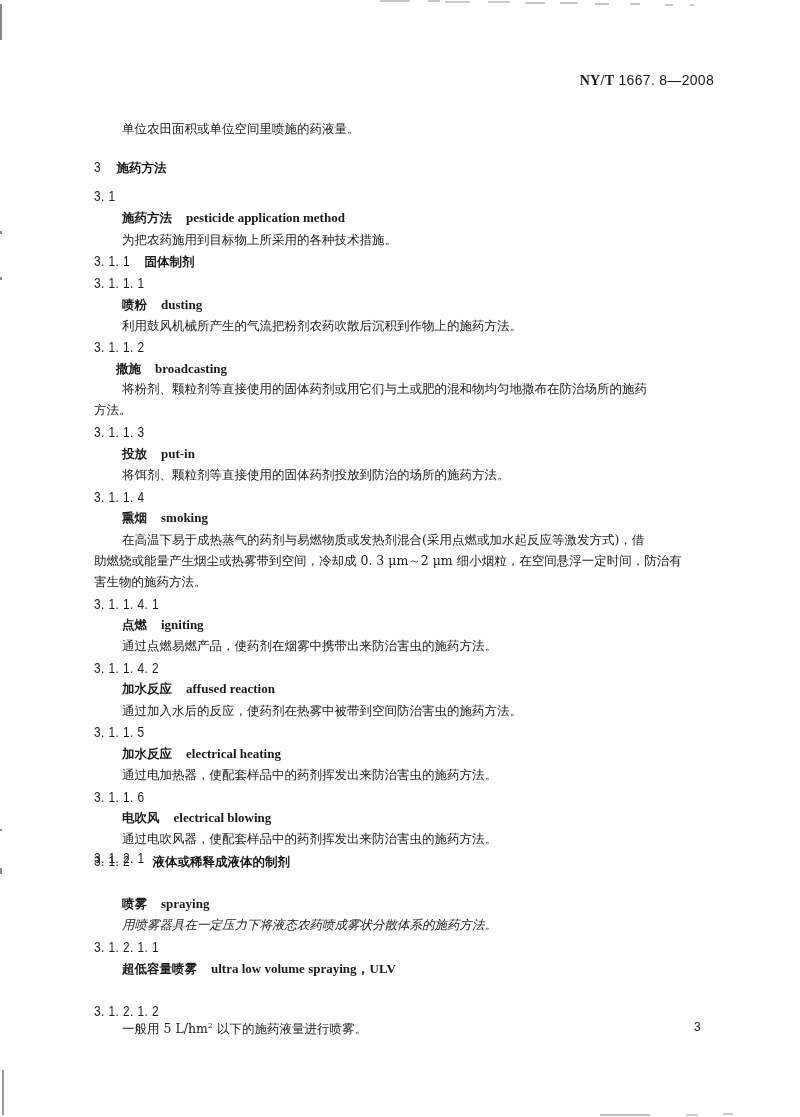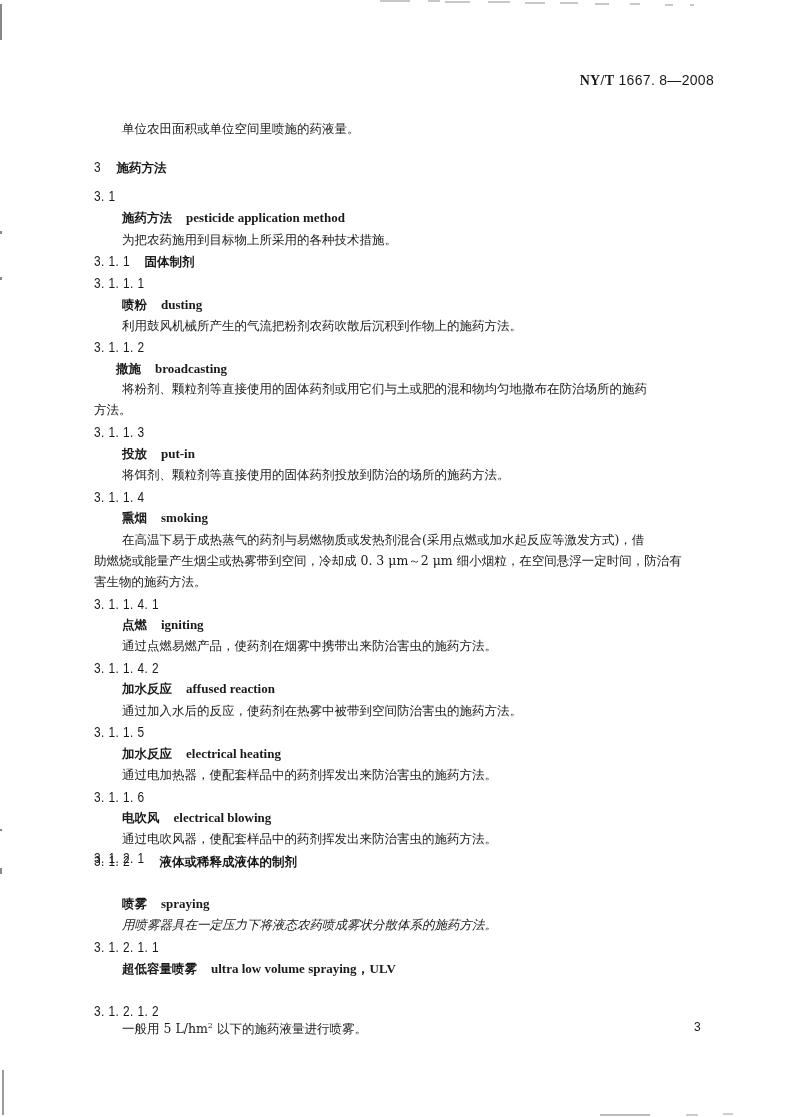--- a/index.html
+++ b/index.html
@@ -205,21 +205,21 @@
   <div class="line" style="top:789px;left:94px;">
     <span class="num">3. 1. 1. 6</span>
   </div>
   <div class="line" style="top:810px;left:122px;">
     <span class="term-zh">电吹风</span><span class="term-en">electrical blowing</span>
   </div>
   <div class="line body-text" style="top:831px;left:122px;">通过电吹风器，使配套样品中的药剂挥发出来防治害虫的施药方法。</div>
 
   <div class="line" style="top:853px;left:94px;">
     <span class="num">3. 1. 2</span>
-    <span class="sec-title" style="margin-left:19px;">液体或稀释成液体的制剂</span>
+    <span class="sec-title" style="margin-left:12px;">液体或稀释成液体的制剂</span>
   </div>
 
   <div class="line" style="top:850px;left:94px;">
     <span class="num">3. 1. 2. 1</span>
   </div>
   <div class="line" style="top:896px;left:122px;">
     <span class="term-zh">喷雾</span><span class="term-en">spraying</span>
   </div>
   <div class="line body-text" style="top:917px;left:122px;font-style:italic;">用喷雾器具在一定压力下将液态农药喷成雾状分散体系的施药方法。</div>
 

